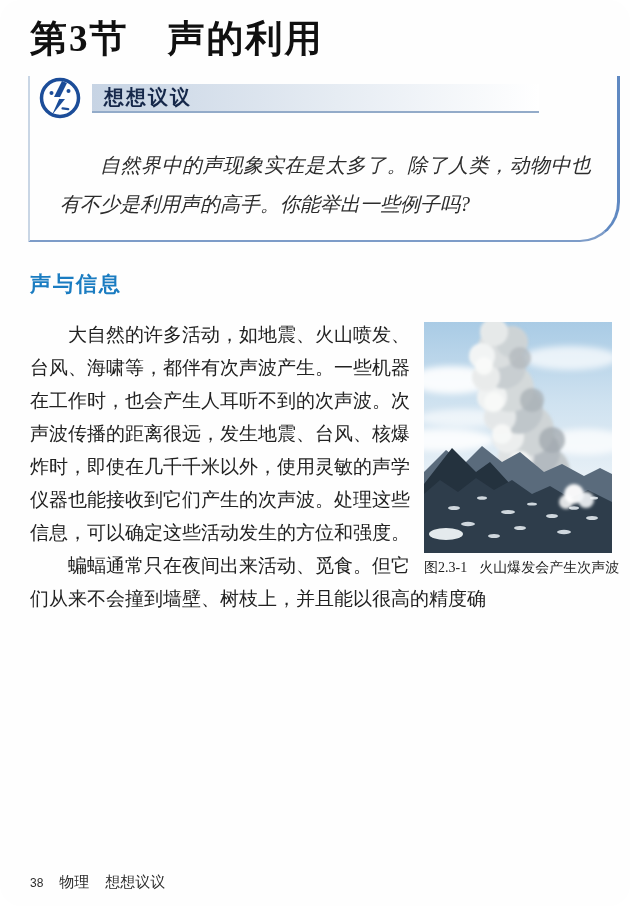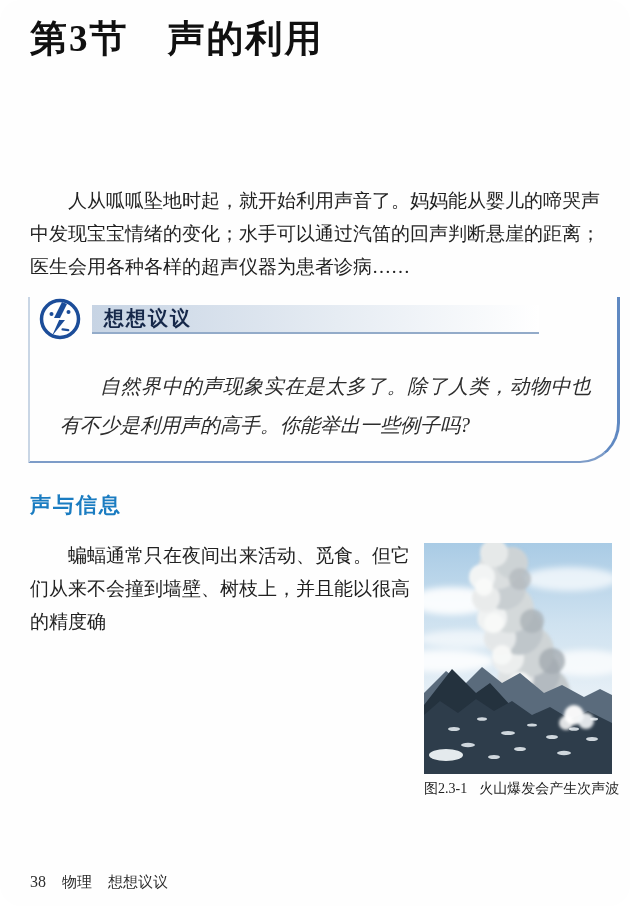--- a/index.html
+++ b/index.html
@@ -62,30 +62,29 @@
   figcaption {
     margin-top:6px; font-size:14px; color:#1f1f1f; text-align:center;
     white-space:nowrap;
   }
   figcaption .cap-label { margin-right:12px; }
   .footer {
     position:absolute; left:30px; bottom:14px;
     display:flex; align-items:baseline; gap:16px;
     font-size:15px; color:#2d2d2d;
   }
-  .footer .num { font-family:Liberation Serif, serif; font-size:16px; }
+  .footer .num { font-family:Liberation Sans, sans-serif; font-size:12px; }
 </style>
 </head>
 <body>
 
 <div class="page">
 
   <h1 class="title">第3节　声的利用</h1>
 
-  <p class="intro">人从呱呱坠地时起，就开始利用声音了。妈妈能从婴儿的啼哭声中发现宝宝情绪的变化；水手可以通过汽笛的回声判断悬崖的距离；医生会用各种各样的超声仪器为患者诊病……</p>
 
   <div class="think-box">
     <div class="tb-header">
       <span class="tb-icon">
         <svg viewBox="0 0 44 44" width="44" height="44">
           <circle cx="22" cy="22" r="18.5" fill="#ffffff" stroke="#1c4d99" stroke-width="3.5"></circle>
           <path d="M24 5 L16 21 L22 21 L14 39 L27 23 L21 23 L29 7 Z" fill="#1c4d99"></path>
           <circle cx="13.5" cy="17" r="2" fill="#1c4d99"></circle>
           <circle cx="30.5" cy="15" r="2" fill="#1c4d99"></circle>
           <rect x="23.5" y="31.5" width="8" height="2.4" rx="1.2" fill="#1c4d99" transform="rotate(8 27 32)"></rect>
@@ -181,20 +180,21 @@
             <circle cx="162" cy="178" r="8" fill="#f3f6f8" opacity="0.9"></circle>
             <circle cx="142" cy="180" r="7" fill="#ffffff" opacity="0.85"></circle>
           </g>
         </svg>
       </span>
       <figcaption>
         <span class="cap-label">图2.3-1</span><span>火山爆发会产生次声波</span>
       </figcaption>
     </figure>
 
+    <p class="body">大自然的许多活动，如地震、火山喷发、台风、海啸等，都伴有次声波产生。一些机器在工作时，也会产生人耳听不到的次声波。次声波传播的距离很远，发生地震、台风、核爆炸时，即使在几千千米以外，使用灵敏的声学仪器也能接收到它们产生的次声波。处理这些信息，可以确定这些活动发生的方位和强度。</p>
     <p class="body">蝙蝠通常只在夜间出来活动、觅食。但它们从来不会撞到墙壁、树枝上，并且能以很高的精度确</p>
   </div>
 
   <div class="footer">
     <span class="num">38</span>
     <span>物理</span>
     <span>想想议议</span>
   </div>
 
 </div>

